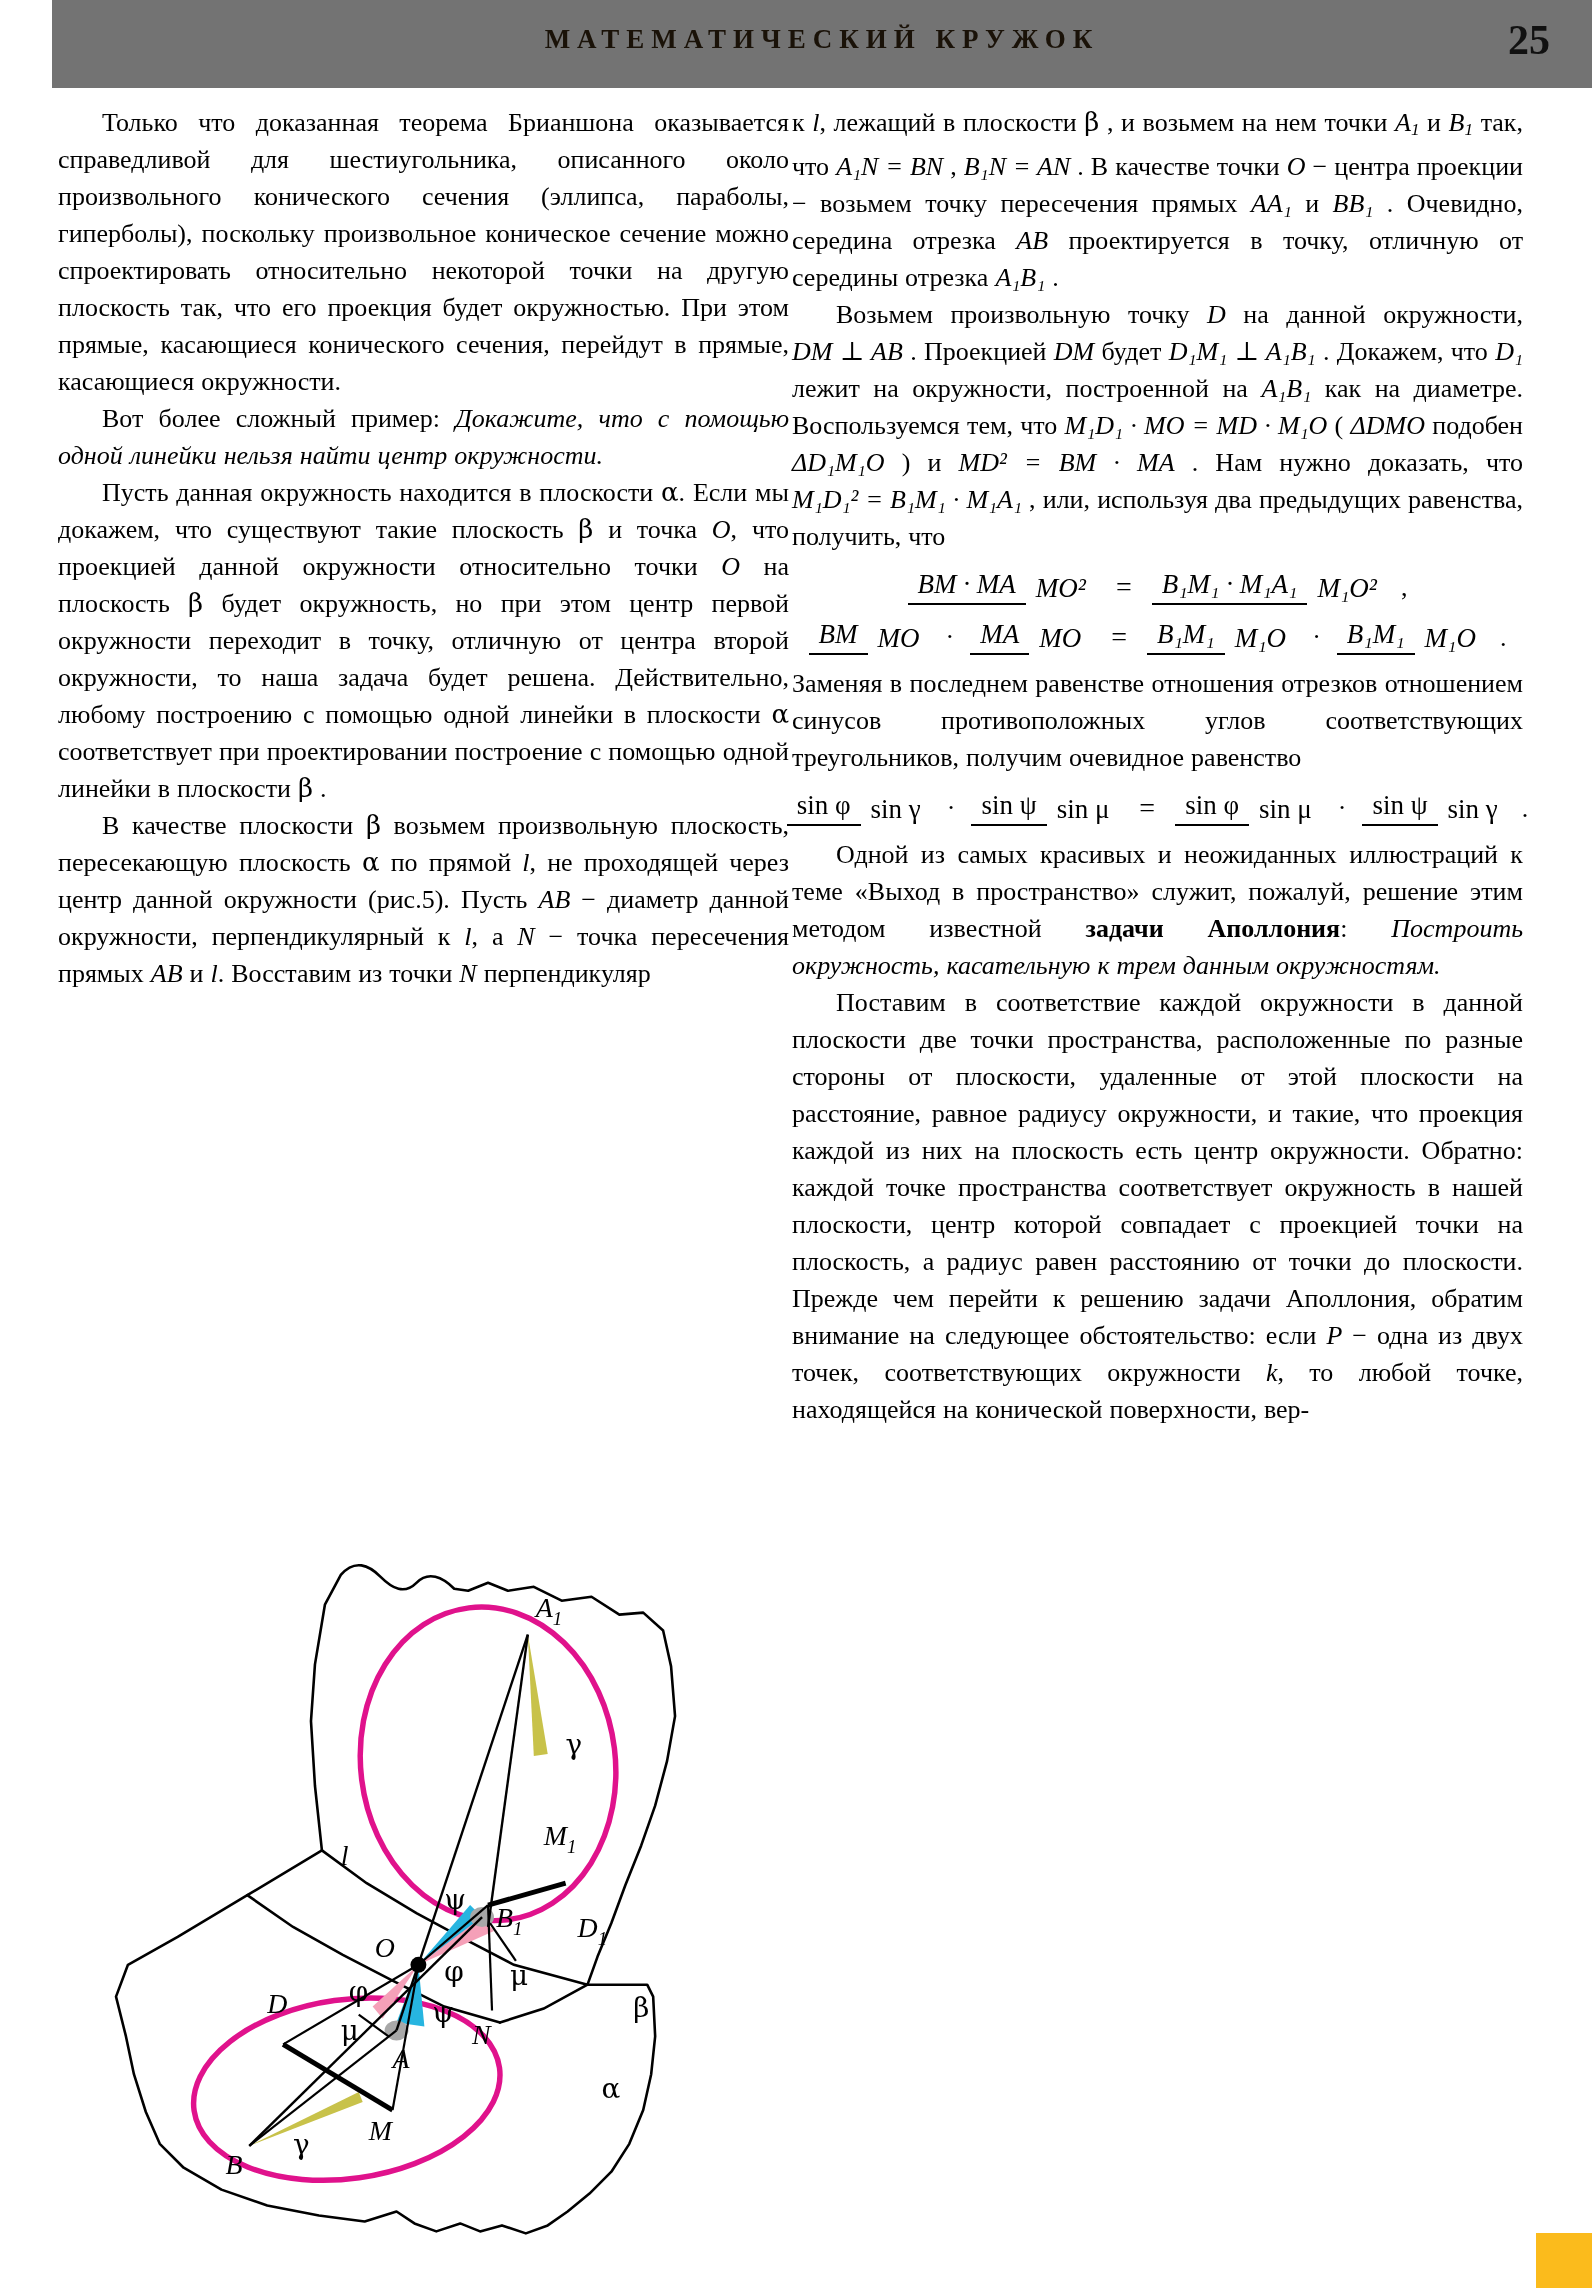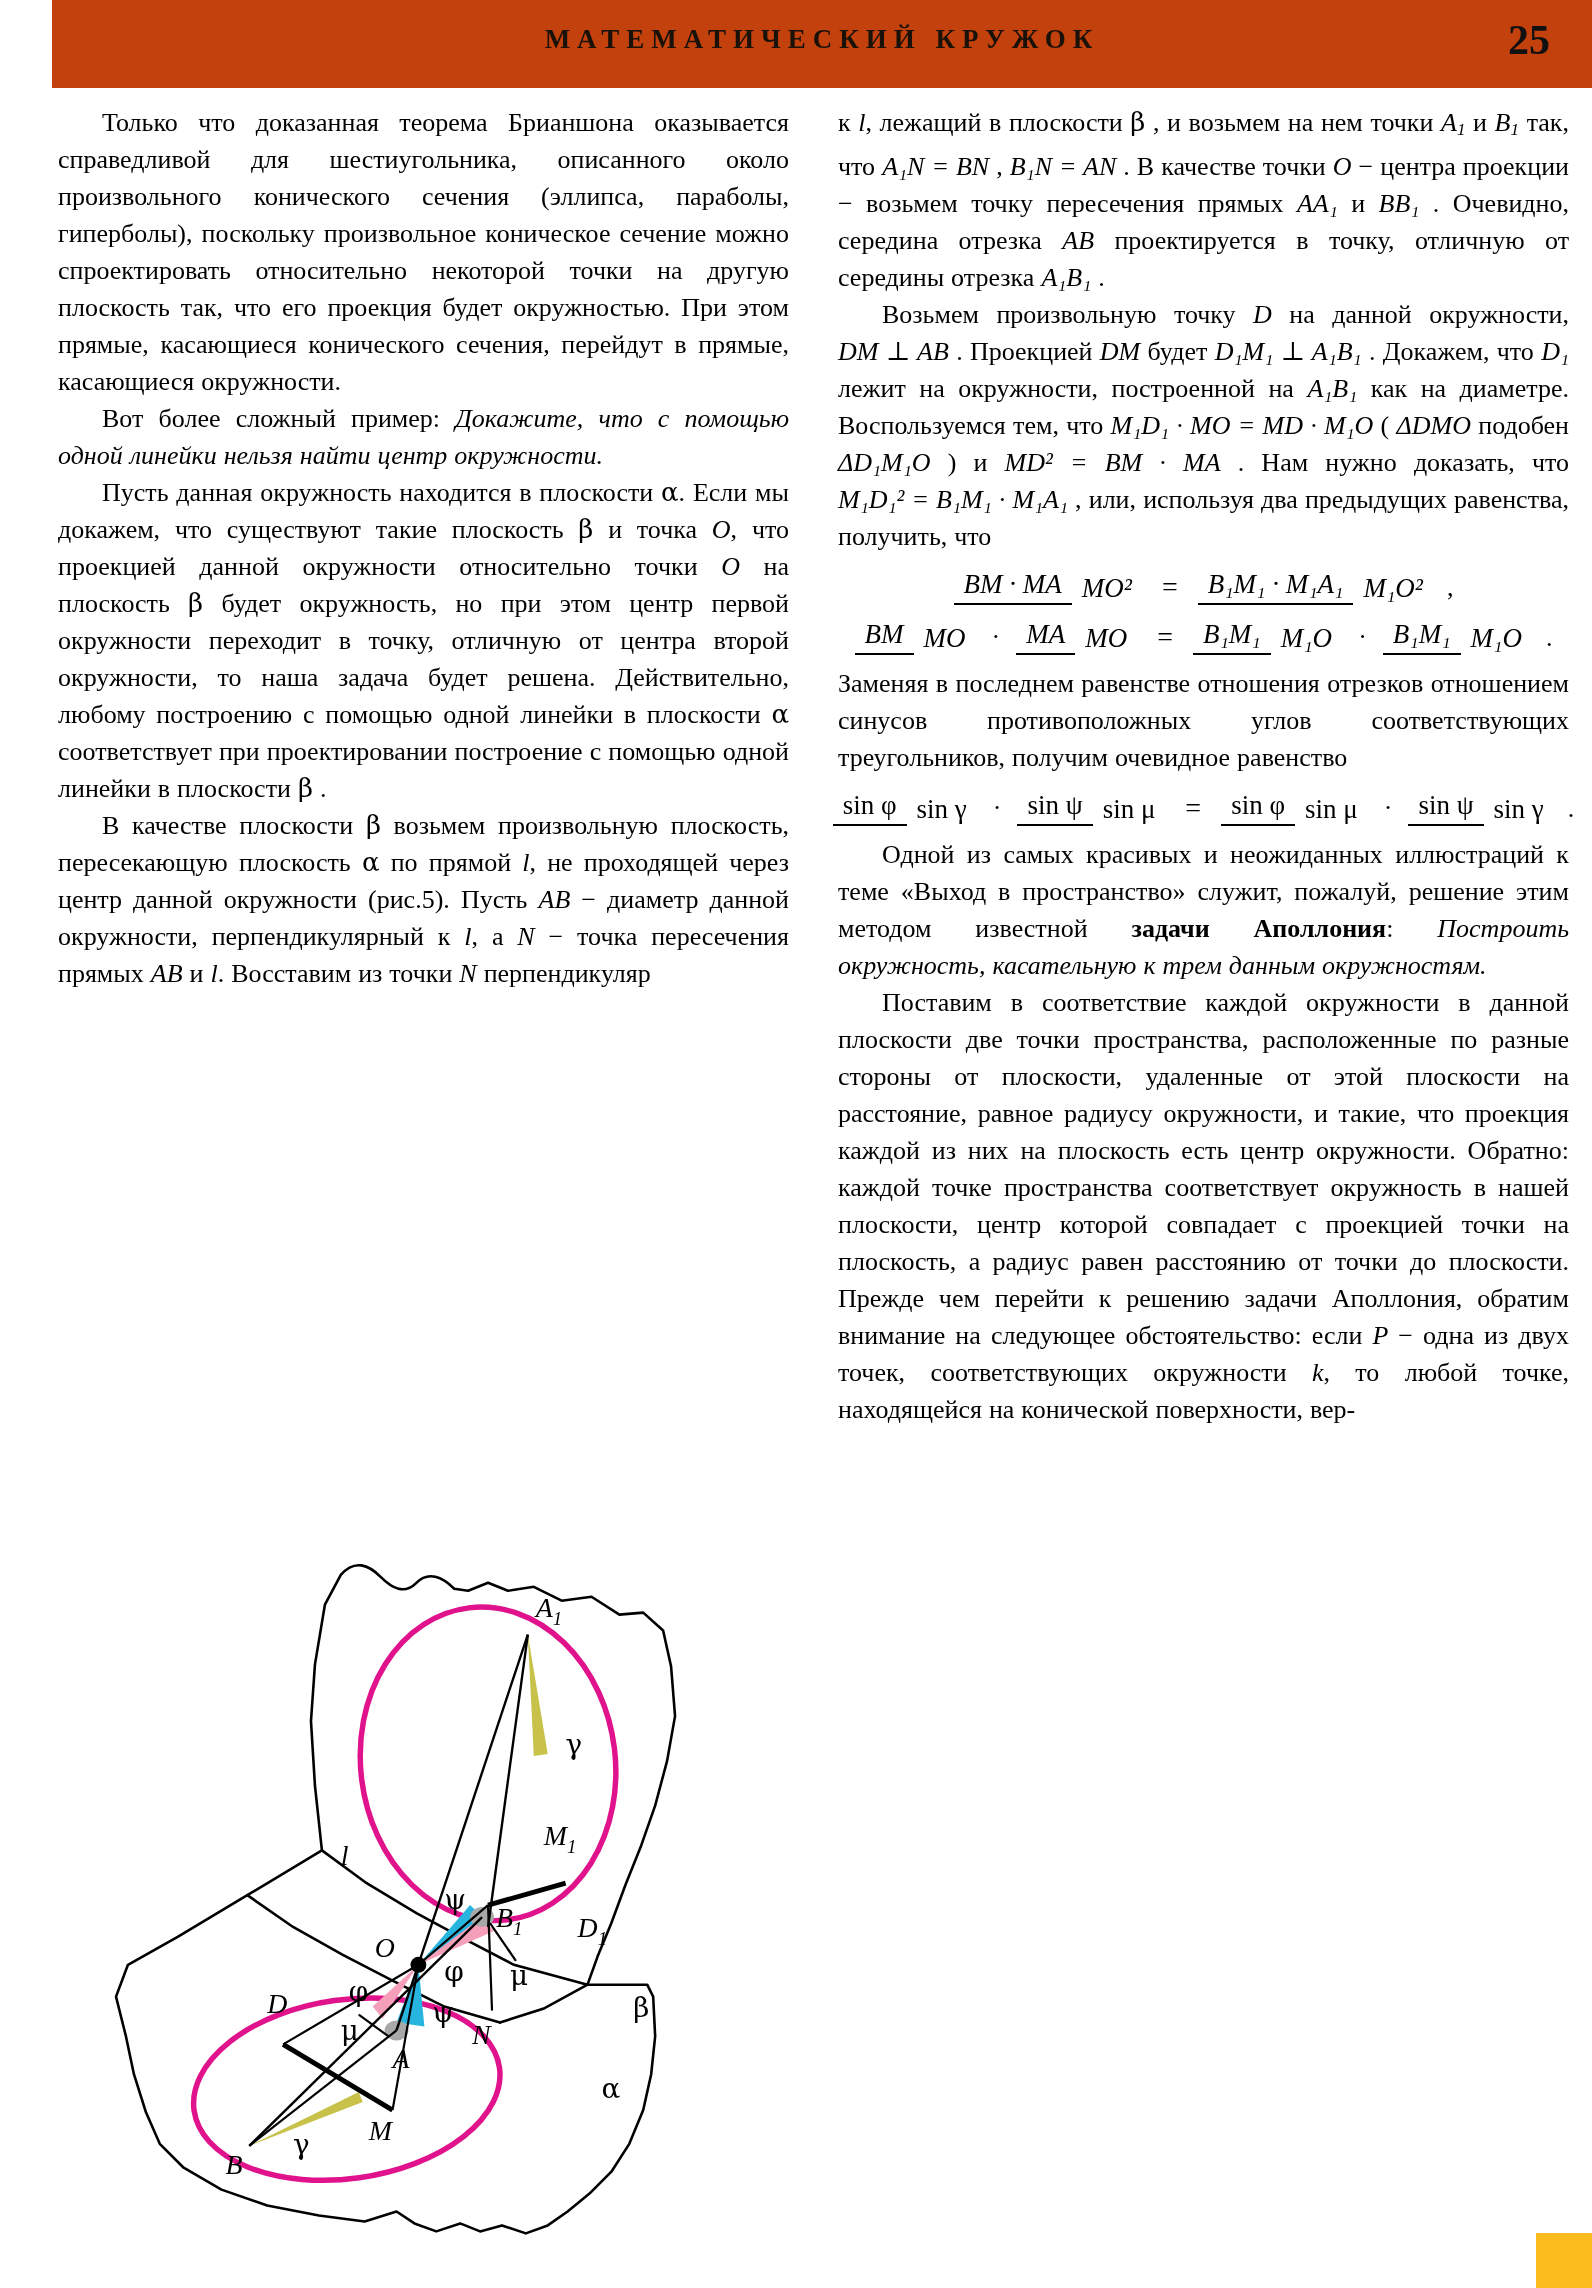--- a/index.html
+++ b/index.html
@@ -16,21 +16,21 @@
     color: #000000;
   }
 
   
   .header-band {
     position: absolute;
     left: 52px;
     top: 0;
     width: 1540px;
     height: 88px;
-    background: #c2410c;
+    background: #737373;
   }
   .header-title {
     position: absolute;
     left: 0;
     right: 0;
     top: 24px;
     text-align: center;
     font-size: 27px;
     font-weight: bold;
     letter-spacing: 7px;
@@ -54,21 +54,21 @@
     top: 88px;
     width: 1592px;
     height: 1672px;
   }
   .col {
     position: absolute;
     top: 16px;
     width: 731px;
   }
   .col-left  { left: 58px; }
-  .col-right { left: 838px; }
+  .col-right { left: 792px; }
 
   .para {
     font-size: 26px;
     line-height: 37px;
     text-align: justify;
     text-indent: 44px;
     margin: 0 0 0 0;
     hyphens: none;
     word-spacing: 0.5px;
   }

